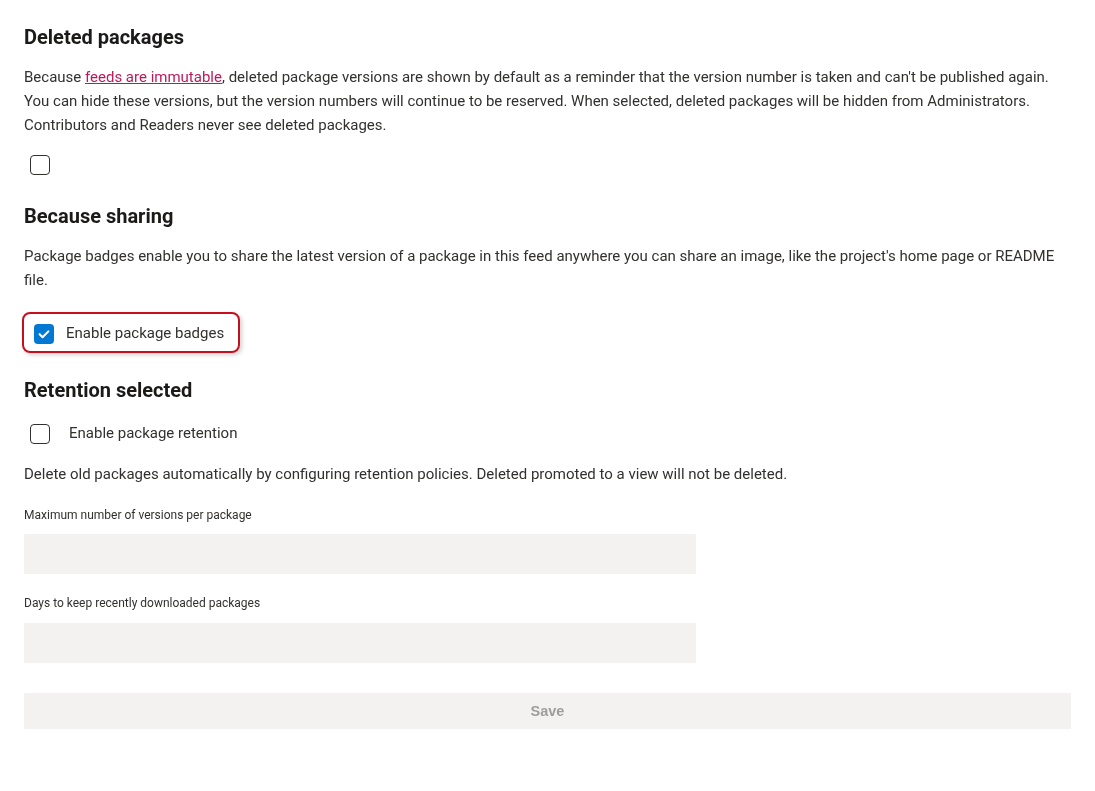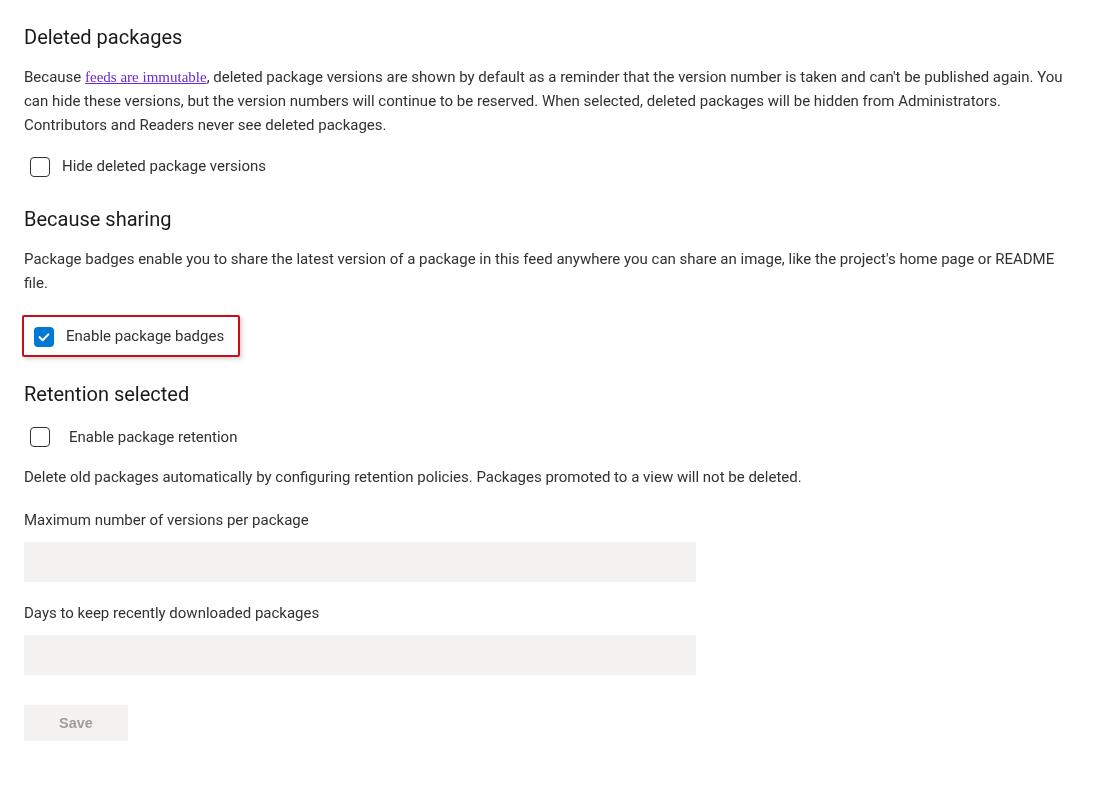--- a/index.html
+++ b/index.html
@@ -7,38 +7,37 @@
       font-family: "Segoe UI", -apple-system, BlinkMacSystemFont, Roboto, "Helvetica Neue", sans-serif;
       color: #323130;
       background: #ffffff;
       padding: 22px 24px;
       width: 1095px;
       font-size: 15px;
       line-height: 1.55;
     }
     h2.section-title {
       font-size: 20px;
-      font-weight: 400;
+      font-weight: 700;
       color: #1b1a19;
       margin-bottom: 12px;
       margin-top: 22px;
     }
     h2.section-title.first { margin-top: 0; }
     p.desc {
       font-size: 15px;
       color: #323130;
       max-width: 1040px;
       margin-bottom: 14px;
       line-height: 1.6;
     }
     a.link {
-      color: #6d28d9;
+      color: #be185d;
       text-decoration: underline;
       cursor: pointer;
-      font-family: Liberation Serif, serif;
     }
     .checkbox-row {
       display: flex;
       align-items: center;
       gap: 12px;
       padding: 4px 6px;
       margin-bottom: 4px;
     }
     .chk {
       width: 20px;
@@ -58,47 +57,48 @@
       background: #0078d4;
     }
     .chk.checked svg { display: block; }
     .chk-label {
       font-size: 15px;
       color: #323130;
       cursor: pointer;
     }
     .highlight-box {
       border: 2px solid #c50f1f;
-      border-radius: 2px;
+      border-radius: 8px;
       display: inline-flex;
       padding: 8px 10px 6px 6px;
       box-shadow: 2px 2px 4px rgba(0,0,0,0.18);
       margin-top: 6px;
       margin-left: -2px;
     }
     .field-label {
-      font-size: 15px;
+      font-size: 12px;
       color: #323130;
       margin-top: 20px;
       margin-bottom: 10px;
     }
     .text-input {
       width: 672px;
       height: 40px;
       background: #f3f2f1;
       border: none;
       padding: 0 10px;
       font-size: 15px;
       color: #323130;
       outline: none;
     }
     .btn-row {
       margin-top: 30px;
       display: flex;
       gap: 12px;
+      flex-direction: column;
     }
     .btn {
       background: #f3f2f1;
       border: none;
       color: #9f9d9b;
       font-size: 14.5px;
       font-weight: 600;
       height: 36px;
       min-width: 104px;
       padding: 0 16px;
@@ -111,21 +111,20 @@
 
 
 
 
 <h2 class="section-title first">Deleted packages</h2>
 <p class="desc">
   <span>Because </span><a class="link" href="#">feeds are immutable</a><span>, deleted package versions are shown by default as a reminder that the version number is taken and can't be published again. You can hide these versions, but the version numbers will continue to be reserved. When selected, deleted packages will be hidden from Administrators. Contributors and Readers never see deleted packages.</span>
 </p>
 <div class="checkbox-row">
   <span class="chk unchecked"></span>
-  <span class="chk-label">Hide deleted package versions</span>
 </div>
 
 
 <h2 class="section-title">Because sharing</h2>
 <p class="desc">Package badges enable you to share the latest version of a package in this feed anywhere you can share an image, like the project's home page or README file.</p>
 <div class="highlight-box">
   <div class="checkbox-row" style="margin-bottom:0; padding:0 4px;">
     <span class="chk checked">
       <svg width="14" height="14" viewBox="0 0 16 16">
           <path fill="none" stroke="#ffffff" stroke-width="2.4" stroke-linecap="round" stroke-linejoin="round" d="M3 8.2 L6.4 11.6 L13 5"></path>
@@ -134,21 +133,21 @@
     <span class="chk-label">Enable package badges</span>
   </div>
 </div>
 
 
 <h2 class="section-title">Retention selected</h2>
 <div class="checkbox-row retention-checkbox-wrap">
   <span class="chk unchecked"></span>
   <span class="chk-label">Enable package retention</span>
 </div>
-<p class="desc">Delete old packages automatically by configuring retention policies. Packages promoted to a view will not be deleted.</p>
+<p class="desc">Delete old packages automatically by configuring retention policies. Deleted promoted to a view will not be deleted.</p>
 
 <div class="field-label">Maximum number of versions per package</div>
 <input type="text" class="text-input" value="" style="">
 
 <div class="field-label">Days to keep recently downloaded packages</div>
 <input type="text" class="text-input" value="" style="">
 
 <div class="btn-row">
   <button class="btn">Save</button>
 </div>

